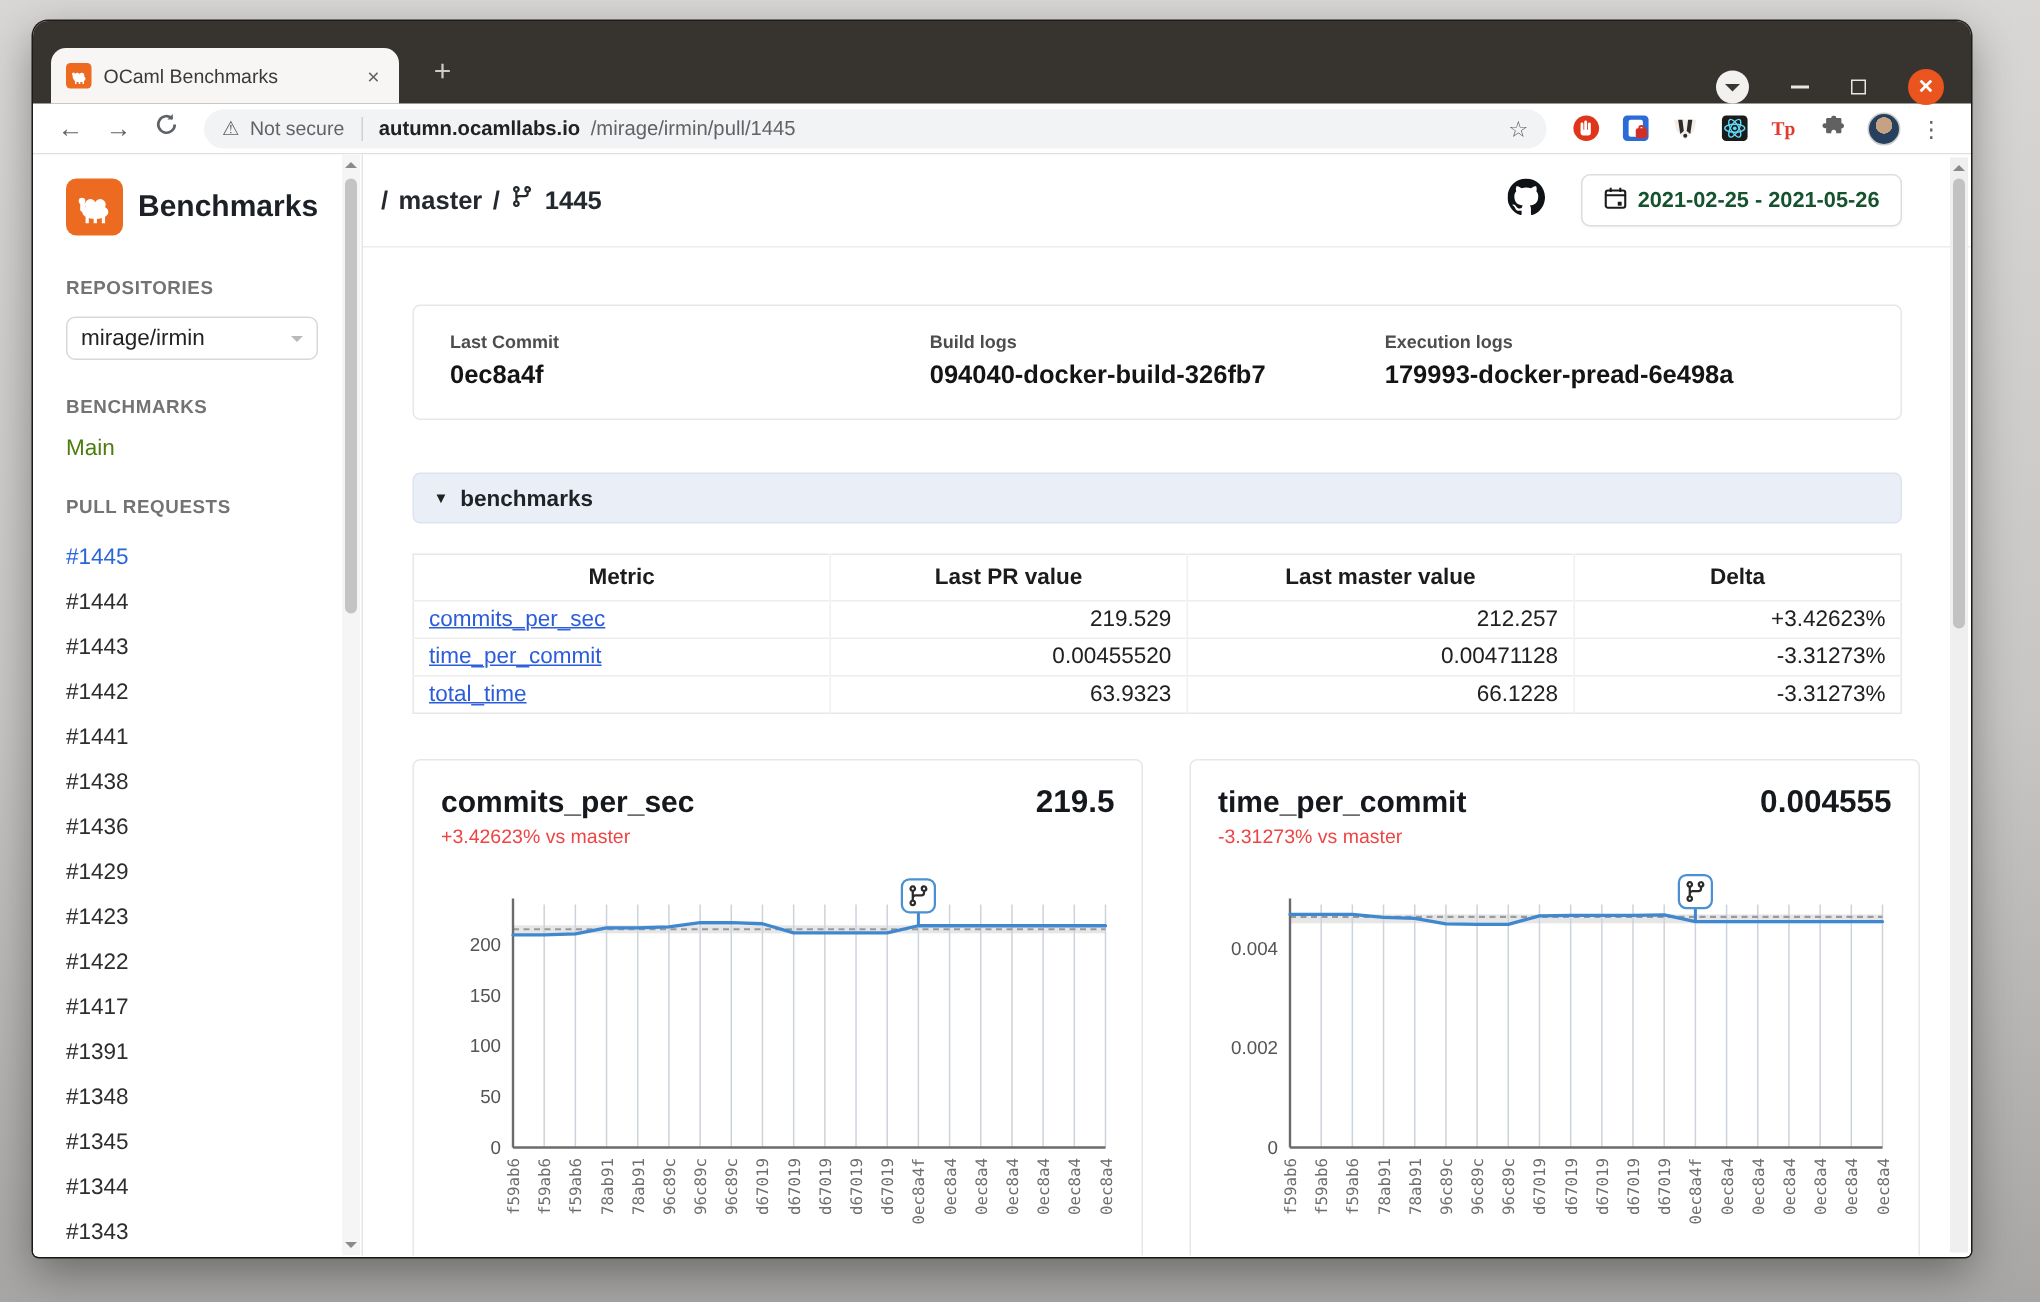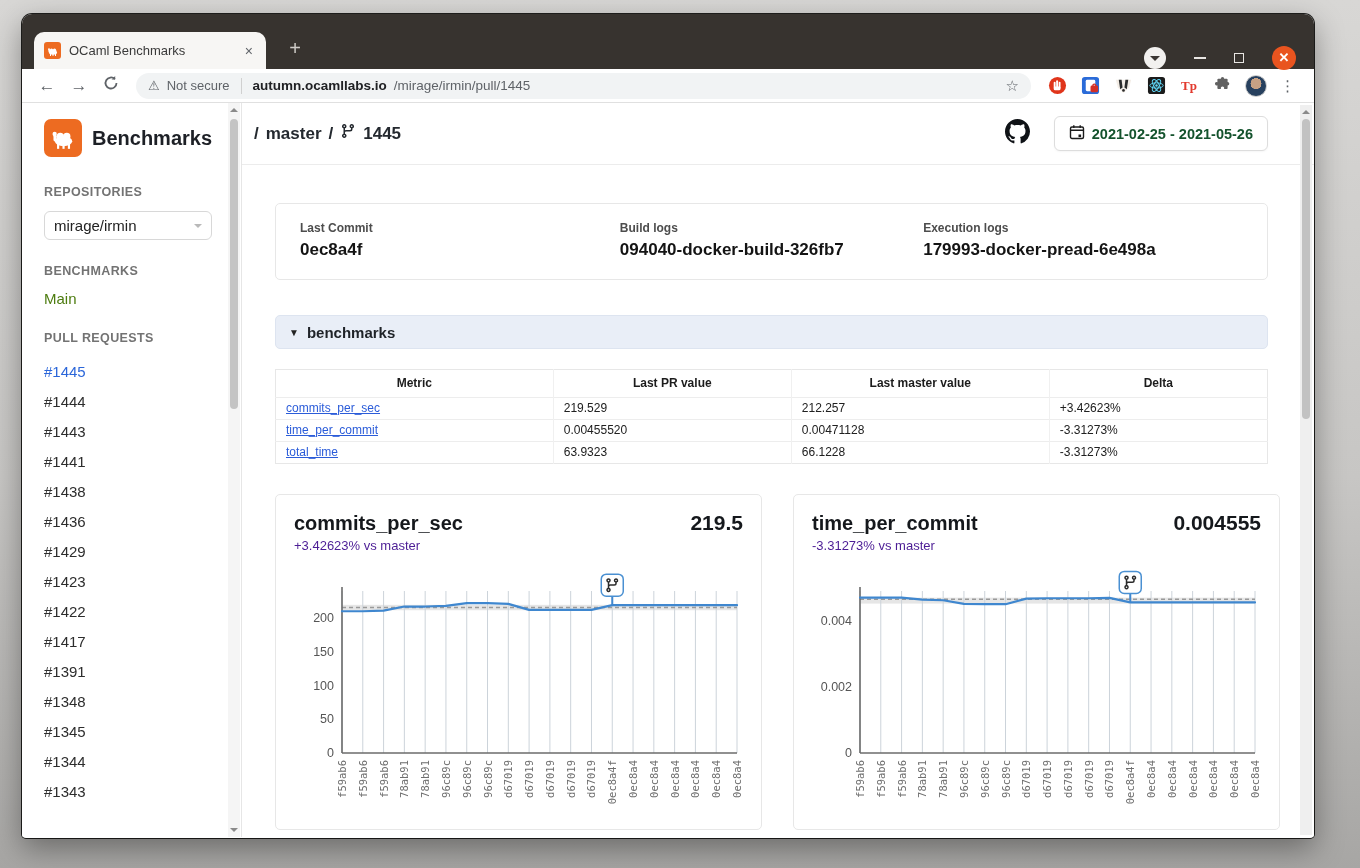--- a/index.html
+++ b/index.html
@@ -91,33 +91,33 @@
   .sum-item { width:330px; }
   .sum-item:nth-child(2){ width:313px; }
   .sum-label { font-size:12px; font-weight:bold; color:#4d4d4d; margin-bottom:5px; }
   .sum-value { font-size:17px; font-weight:bold; color:#141414; }
   .bench-bar {
     margin-top:35px; height:34px; background:#e9eef7; border:1px solid #dde4f0; border-radius:5px;
     display:flex; align-items:center; padding:0 13px; gap:8px;
     font-size:15px; font-weight:bold; color:#1f2328;
   }
   .bench-bar .tri { font-size:10px; color:#222; }
-  table.metrics { margin-top:20px; width:100%; border-collapse:collapse; border:1px solid #e7e7e7; font-size:12px; }
+  table.metrics { margin-top:20px; width:100%; border-collapse:collapse; border:1px solid #e7e7e7; font-size:15px; }
   table.metrics th { font-weight:bold; color:#1c1c1c; padding:6px 10px 7px; text-align:center; }
   table.metrics td { padding:3px 10px 4px; border-top:1px solid #ededed; color:#202020; }
   table.metrics td + td, table.metrics th + th { border-left:1px solid #f0f0f0; }
-  td.num { text-align:left; }
+  td.num { text-align:right; }
   td.metric a { color:#2b5cd9; }
   col.c1{width:28%} col.c2{width:24%} col.c3{width:26%} col.c4{width:22%}
   .charts { display:flex; gap:31px; margin-top:30px; }
   .chart-card { flex:1; border:1px solid #e7e7e7; border-radius:5px; padding:16px 18px 10px; }
   .chart-head { display:flex; align-items:baseline; justify-content:space-between; }
   .chart-title { font-size:20px; font-weight:bold; color:#15181c; }
   .chart-value { font-size:21px; font-weight:bold; color:#15181c; }
-  .chart-sub { font-size:13px; color:#4c1d95; margin-top:3px; }
+  .chart-sub { font-size:13px; color:#ef4444; margin-top:3px; }
   .chart-svg { display:block; margin-top:4px; }
   .xlab { font-family:"DejaVu Sans Mono", monospace; font-size:10.5px; fill:#6e6e6e; }
   .ylab { font-size:12.5px; fill:#555; }
 </style>
 </head>
 <body>
 
 <div class="window">
 
   <div class="tabstrip">
@@ -239,20 +239,21 @@
         <span>mirage/irmin</span>
         <span class="sel-caret"></span>
       </div>
       <div class="side-label">BENCHMARKS</div>
       <a class="side-link">Main</a>
       <div class="side-label">PULL REQUESTS</div>
       <div class="pr-list" id="pr-list">
           <div class="pr-item active">#1445</div>
           <div class="pr-item">#1444</div>
           <div class="pr-item">#1443</div>
+          <div class="pr-item">#1442</div>
           <div class="pr-item">#1441</div>
           <div class="pr-item">#1438</div>
           <div class="pr-item">#1436</div>
           <div class="pr-item">#1429</div>
           <div class="pr-item">#1423</div>
           <div class="pr-item">#1422</div>
           <div class="pr-item">#1417</div>
           <div class="pr-item">#1391</div>
           <div class="pr-item">#1348</div>
           <div class="pr-item">#1345</div>

